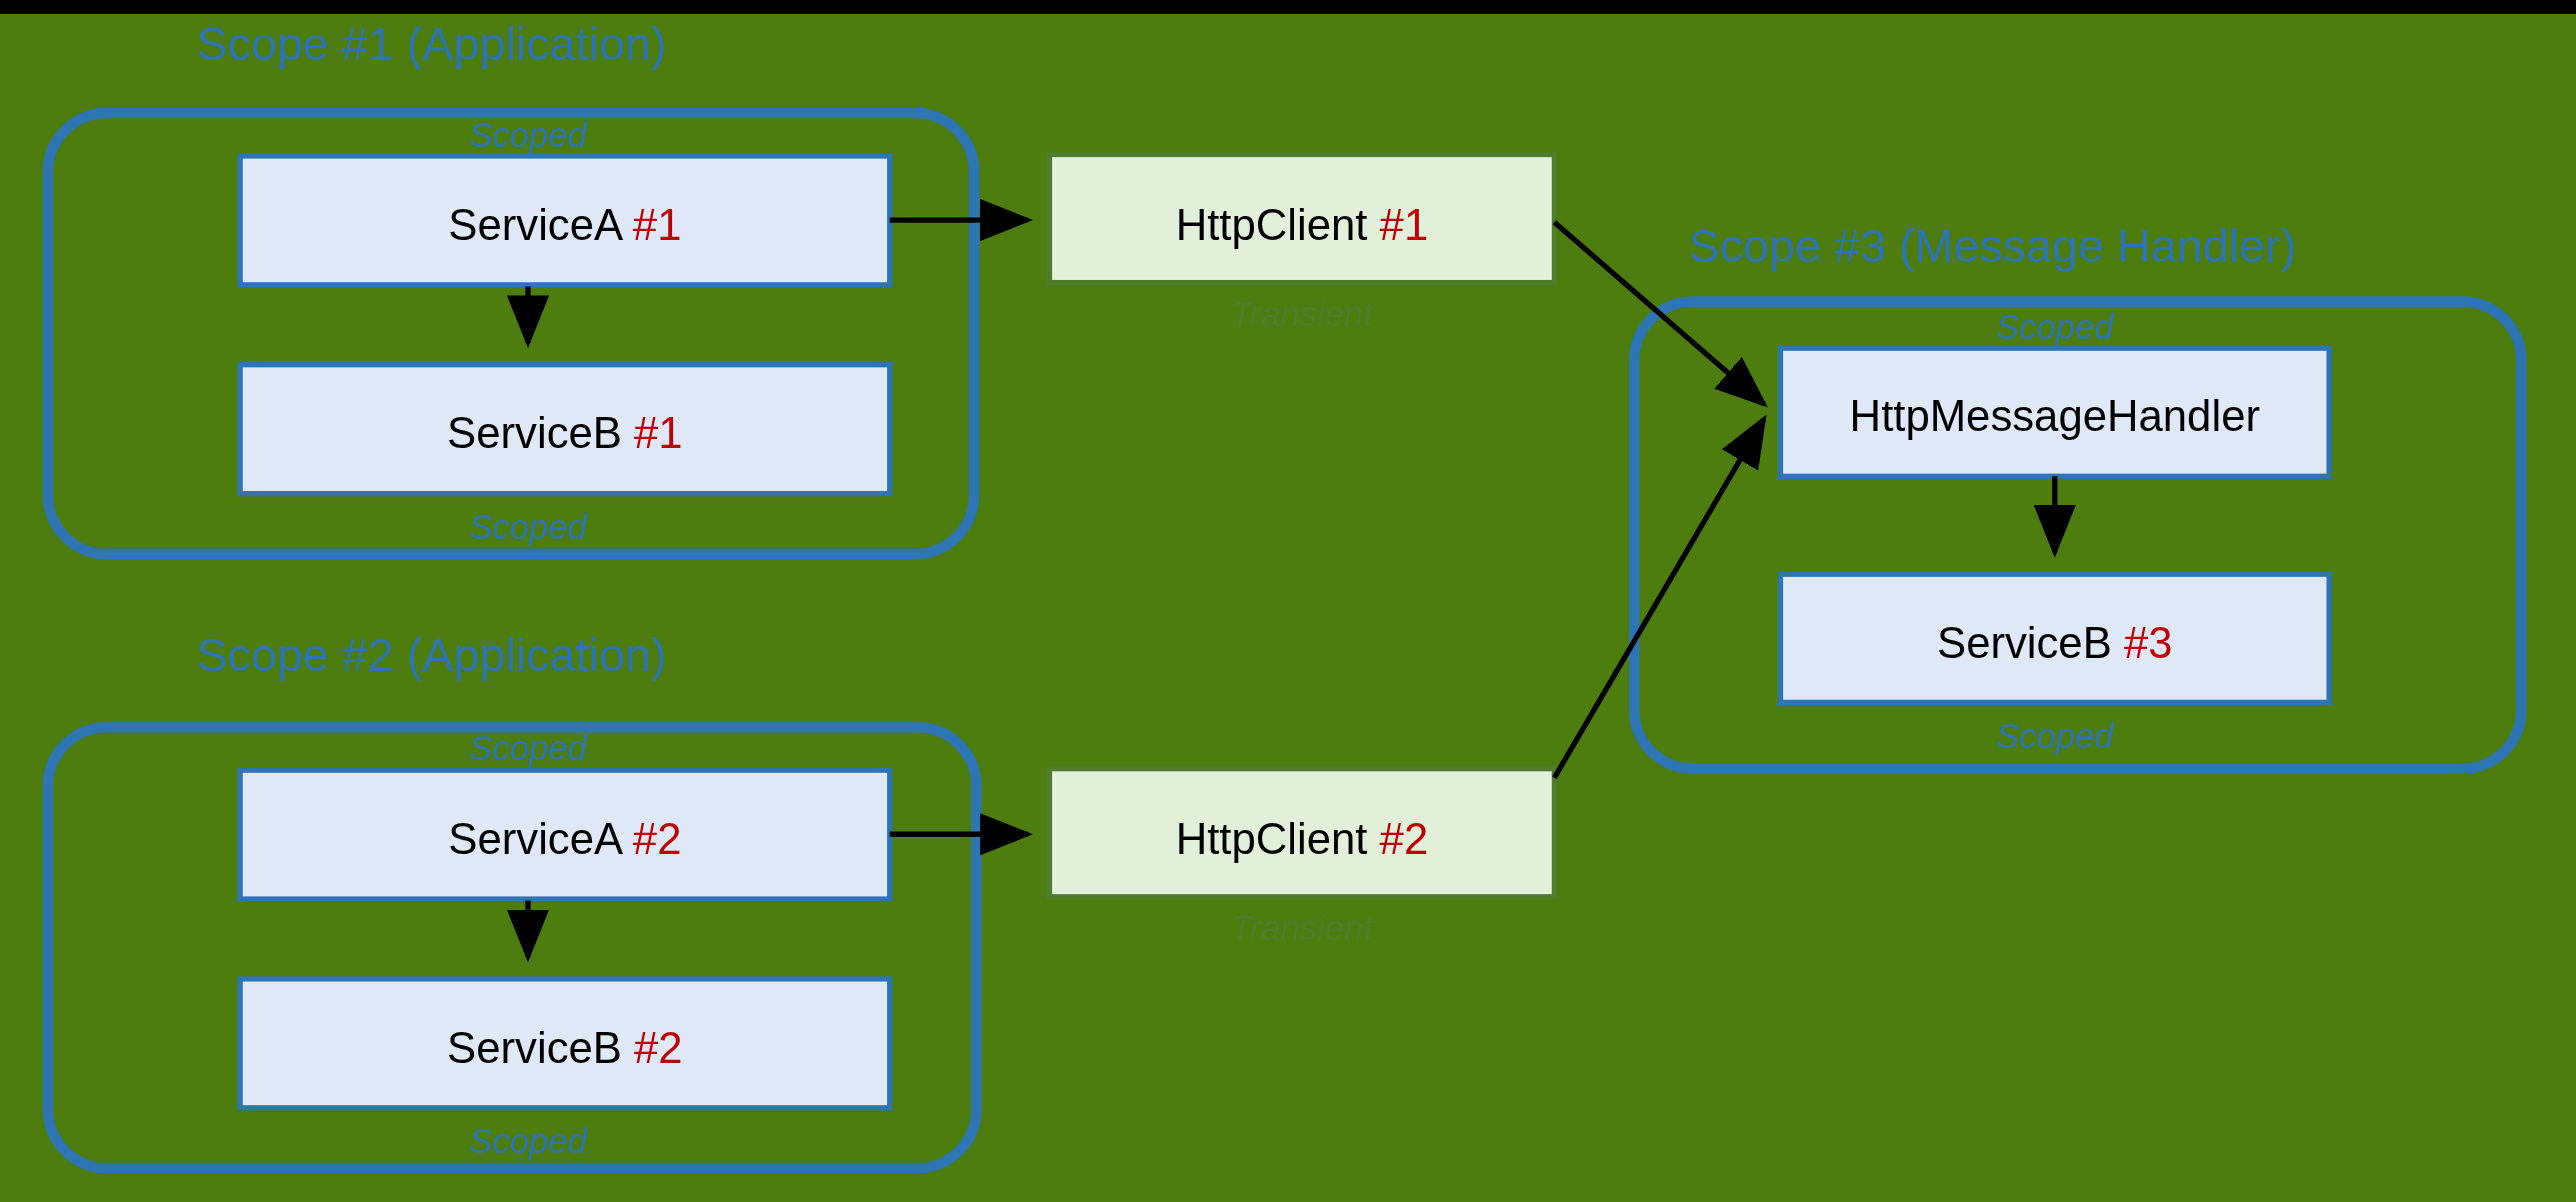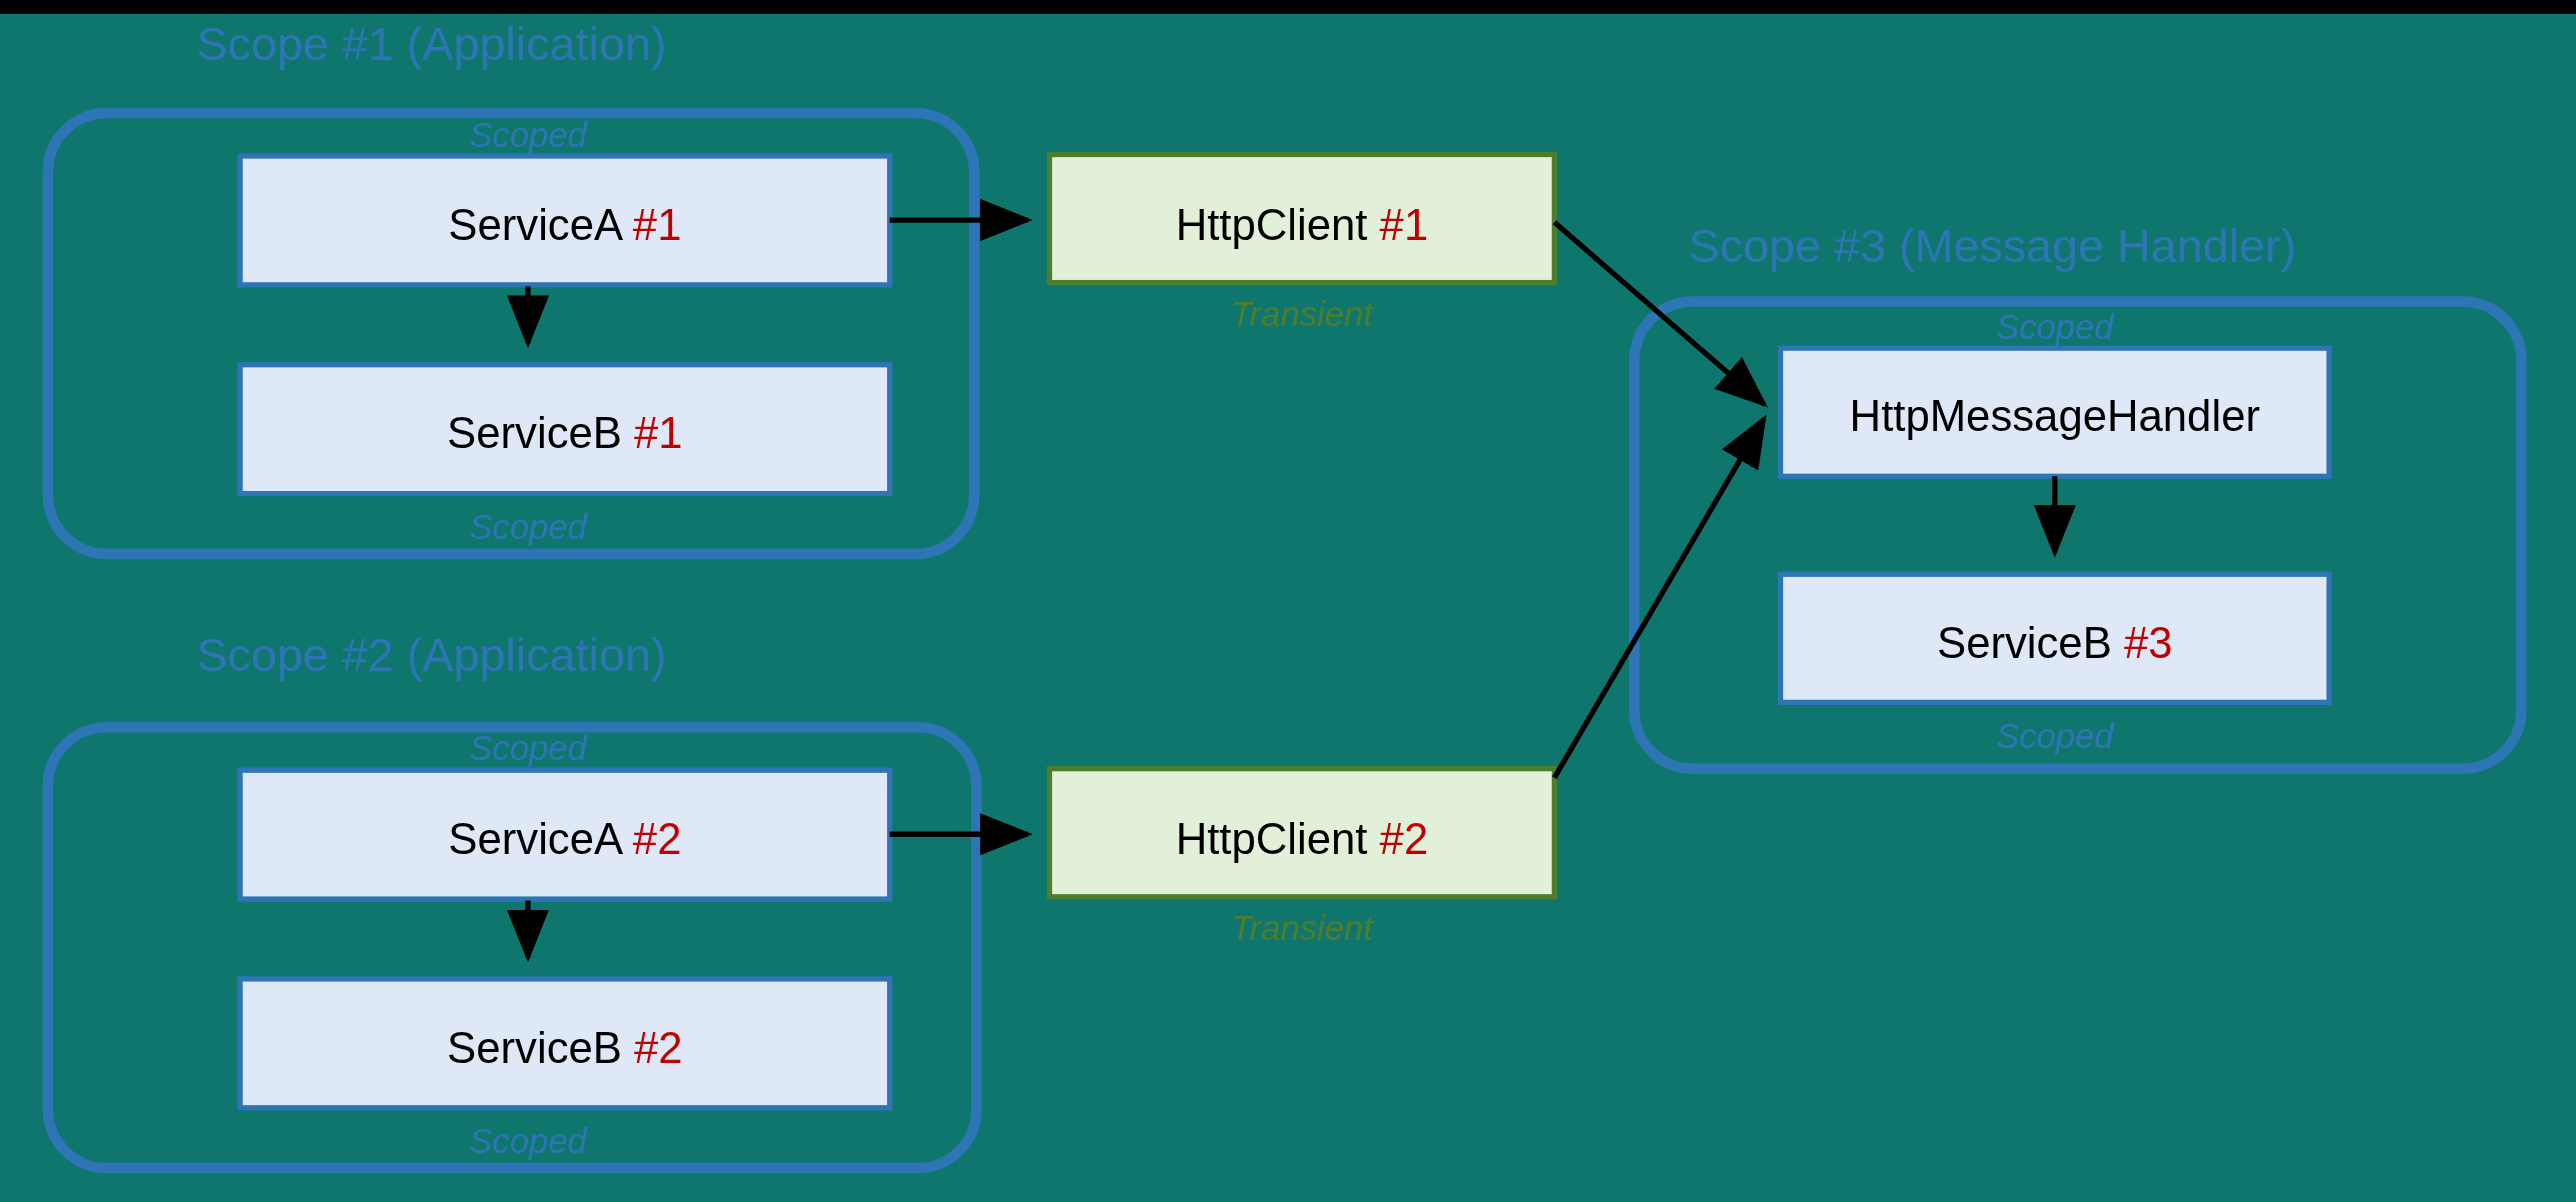--- a/index.html
+++ b/index.html
@@ -10,21 +10,21 @@
   body {
     width: 2576px;
     height: 1202px;
     overflow: hidden;
     font-family: "Liberation Sans", sans-serif;
   }
   #stage {
     position: relative;
     width: 2576px;
     height: 1202px;
-    background: #0f766e;
+    background: #4d7c0f;
   }
   #topbar {
     position: absolute;
     left: 0; top: 0;
     width: 2576px;
     height: 13.6px;
     background: #000000;
   }
   svg.layer {
     position: absolute;

